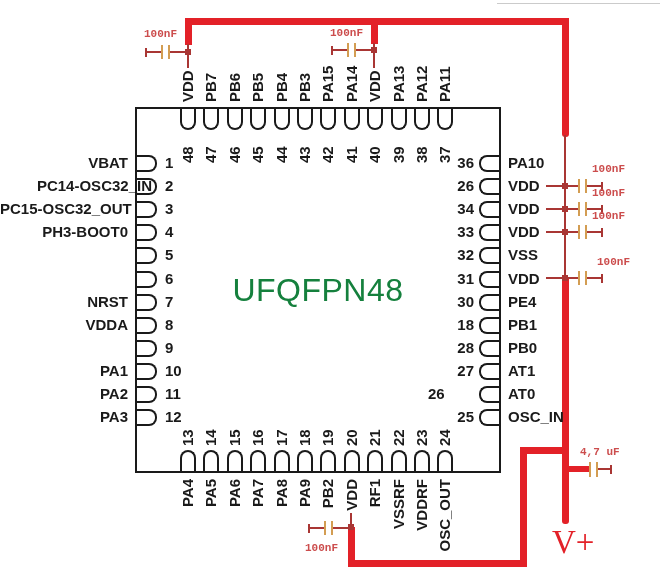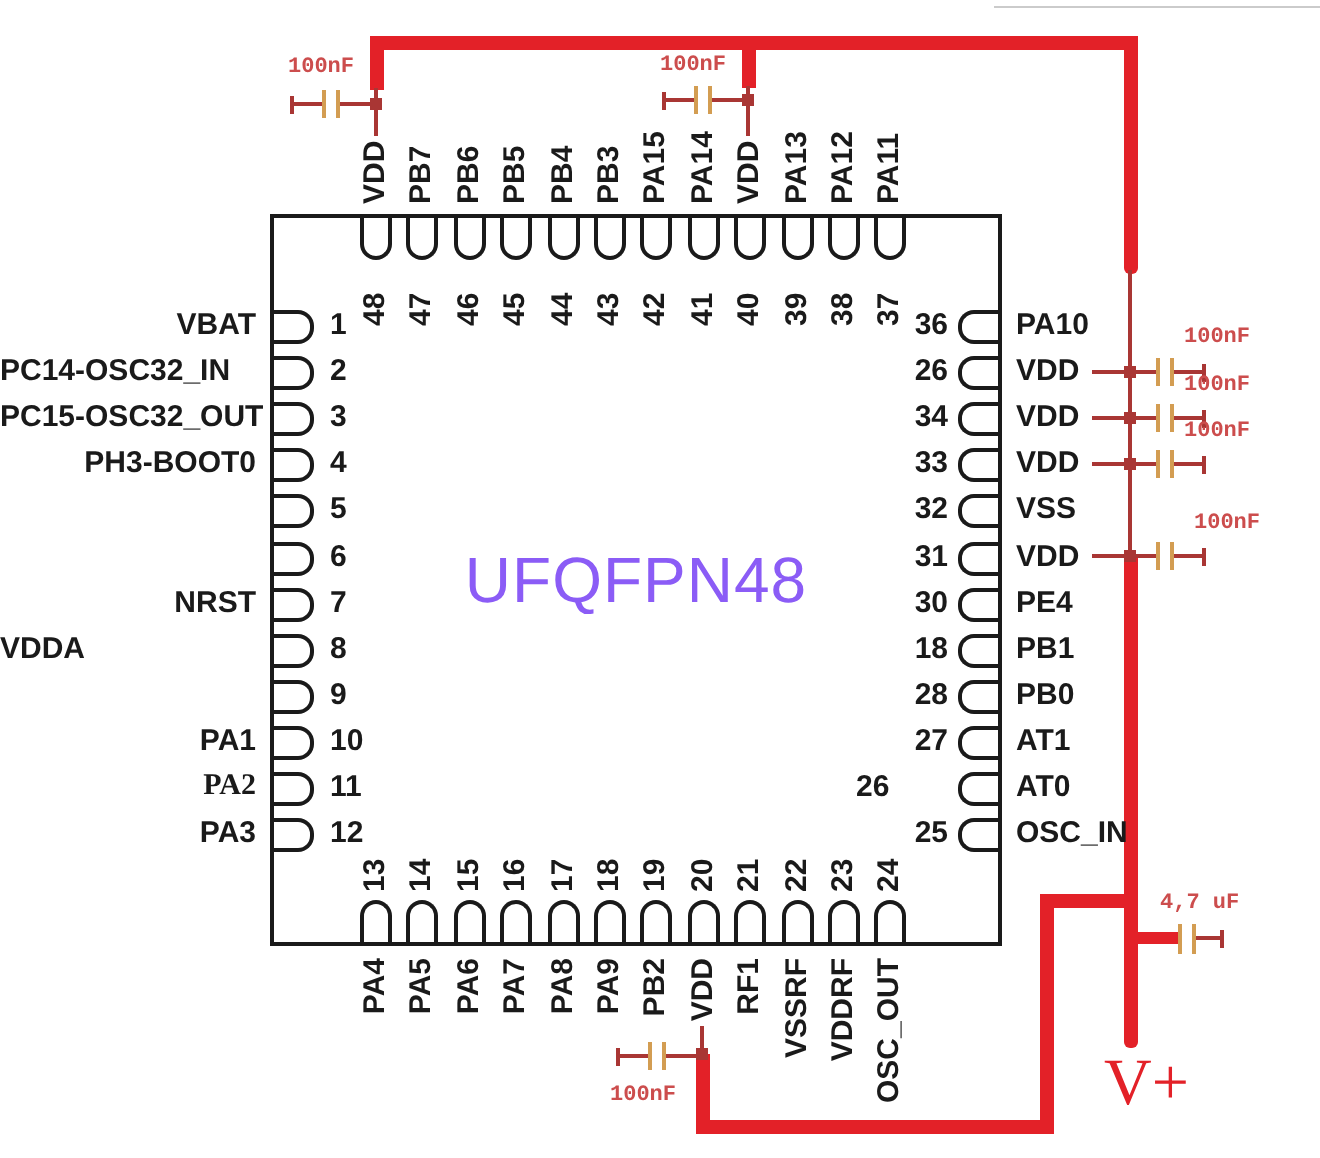--- a/index.html
+++ b/index.html
@@ -7,21 +7,21 @@
     position:relative;width:660px;height:579px;background:#ffffff;overflow:hidden;
     font-family:"Liberation Sans",sans-serif;
   }
   
   .chip{
     position:absolute;left:135px;top:107px;width:366px;height:366px;
     border:2px solid #1a1a1a;box-sizing:border-box;background:#ffffff;
     display:flex;align-items:center;justify-content:center;
   }
   .chip-title{
-    font:400 32px "Liberation Sans",sans-serif;color:#8b5cf6;letter-spacing:.5px;
+    font:400 32px "Liberation Sans",sans-serif;color:#15803d;letter-spacing:.5px;
   }
   
   .pin-tab{position:absolute;box-sizing:border-box;background:#ffffff;border:2px solid #1a1a1a;}
   .tab-top{width:16px;height:21px;border-top:none;border-radius:0 0 8px 8px;}
   .tab-bottom{width:16px;height:21px;border-bottom:none;border-radius:8px 8px 0 0;}
   .tab-left{width:20px;height:17px;border-left:none;border-radius:0 8px 8px 0;}
   .tab-right{width:20px;height:17px;border-right:none;border-radius:8px 0 0 8px;}
   
   .h-text{position:absolute;font:bold 15px "Liberation Sans",sans-serif;color:#1a1a1a;
           line-height:17px;white-space:nowrap;}
@@ -227,45 +227,45 @@
     <div class="v-text" style="left: 414px; top: 446px;">23</div>
     <div class="v-text-down" style="left: 414px; top: 479px;">VDDRF</div>
     <div class="pin-tab tab-bottom" style="left: 437.4px; top: 450px;"></div>
     <div class="v-text" style="left: 437.4px; top: 446px;">24</div>
     <div class="v-text-down" style="left: 437.4px; top: 479px;">OSC_OUT</div>
     <div class="pin-tab tab-left" style="left: 137px; top: 155px;"></div>
     <div class="h-text" style="left: 165px; top: 154px;">1</div>
     <div class="h-text" style="left: 0px; top: 154px; width: 128px; text-align: right;">VBAT</div>
     <div class="pin-tab tab-left" style="left: 137px; top: 178.1px;"></div>
     <div class="h-text" style="left: 165px; top: 177.1px;">2</div>
-    <div class="h-text" style="left: 0px; top: 177.1px; width: 128px; text-align: left;">PC14-OSC32_IN</div>
+    <div class="h-text" style="left: 0px; top: 177.1px; width: 128px; text-align: right; padding-left: 24px;">PC14-OSC32_IN</div>
     <div class="pin-tab tab-left" style="left: 137px; top: 201.2px;"></div>
     <div class="h-text" style="left: 165px; top: 200.2px;">3</div>
     <div class="h-text" style="left: 0px; top: 200.2px; width: 128px; text-align: right;">PC15-OSC32_OUT</div>
     <div class="pin-tab tab-left" style="left: 137px; top: 224.3px;"></div>
     <div class="h-text" style="left: 165px; top: 223.3px;">4</div>
     <div class="h-text" style="left: 0px; top: 223.3px; width: 128px; text-align: right;">PH3-BOOT0</div>
     <div class="pin-tab tab-left" style="left: 137px; top: 247.4px;"></div>
     <div class="h-text" style="left: 165px; top: 246.4px;">5</div>
     <div class="pin-tab tab-left" style="left: 137px; top: 270.5px;"></div>
     <div class="h-text" style="left: 165px; top: 269.5px;">6</div>
     <div class="pin-tab tab-left" style="left: 137px; top: 293.6px;"></div>
     <div class="h-text" style="left: 165px; top: 292.6px;">7</div>
     <div class="h-text" style="left: 0px; top: 292.6px; width: 128px; text-align: right;">NRST</div>
     <div class="pin-tab tab-left" style="left: 137px; top: 316.7px;"></div>
     <div class="h-text" style="left: 165px; top: 315.7px;">8</div>
-    <div class="h-text" style="left: 0px; top: 315.7px; width: 128px; text-align: left;">VDDA</div>
+    <div class="h-text" style="left: 0px; top: 315.7px; width: 128px; text-align: right;">VDDA</div>
     <div class="pin-tab tab-left" style="left: 137px; top: 339.8px;"></div>
     <div class="h-text" style="left: 165px; top: 338.8px;">9</div>
     <div class="pin-tab tab-left" style="left: 137px; top: 362.9px;"></div>
     <div class="h-text" style="left: 165px; top: 361.9px;">10</div>
     <div class="h-text" style="left: 0px; top: 361.9px; width: 128px; text-align: right;">PA1</div>
     <div class="pin-tab tab-left" style="left: 137px; top: 386px;"></div>
     <div class="h-text" style="left: 165px; top: 385px;">11</div>
-    <div class="h-text" style="left: 0px; top: 385px; width: 128px; text-align: right; font-family: Liberation Serif, serif;">PA2</div>
+    <div class="h-text" style="left: 0px; top: 385px; width: 128px; text-align: right;">PA2</div>
     <div class="pin-tab tab-left" style="left: 137px; top: 409.1px;"></div>
     <div class="h-text" style="left: 165px; top: 408.1px;">12</div>
     <div class="h-text" style="left: 0px; top: 408.1px; width: 128px; text-align: right;">PA3</div>
     <div class="pin-tab tab-right" style="left: 479px; top: 155px;"></div>
     <div class="h-text" style="left: 428px; top: 154px; width: 46px; text-align: right;">36</div>
     <div class="h-text" style="left: 508px; top: 154px;">PA10</div>
     <div class="pin-tab tab-right" style="left: 479px; top: 178.1px;"></div>
     <div class="h-text" style="left: 428px; top: 177.1px; width: 46px; text-align: right;">26</div>
     <div class="h-text" style="left: 508px; top: 177.1px;">VDD</div>
     <div class="pin-tab tab-right" style="left: 479px; top: 201.2px;"></div>

